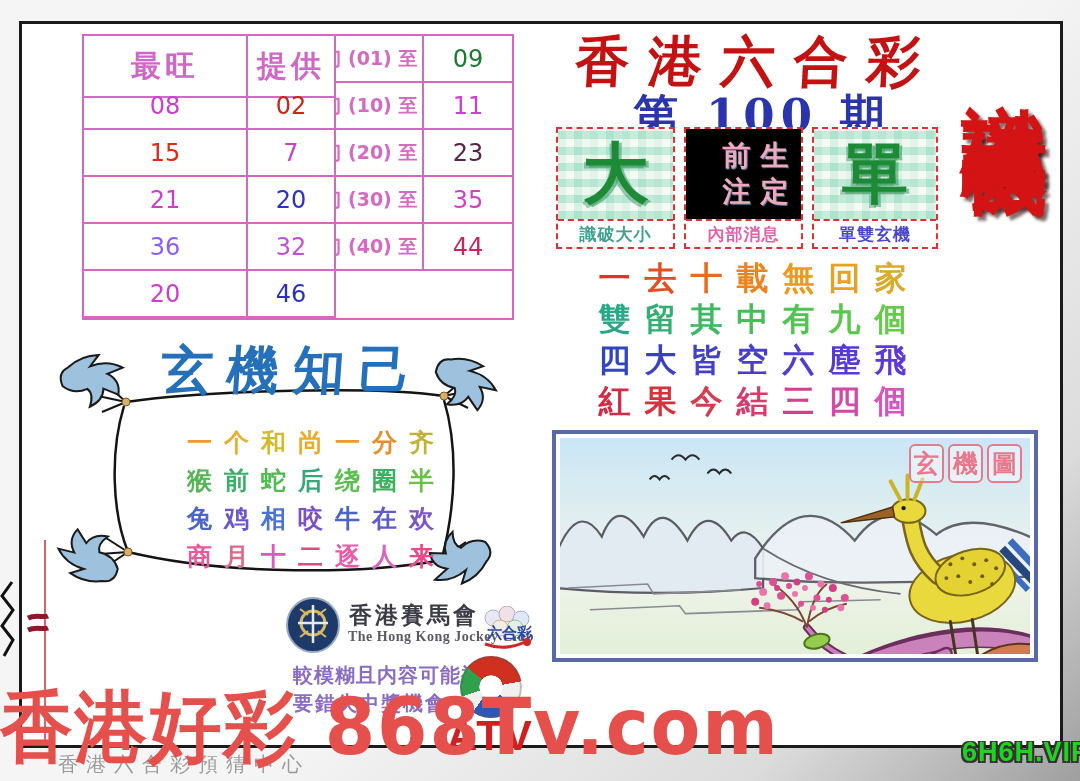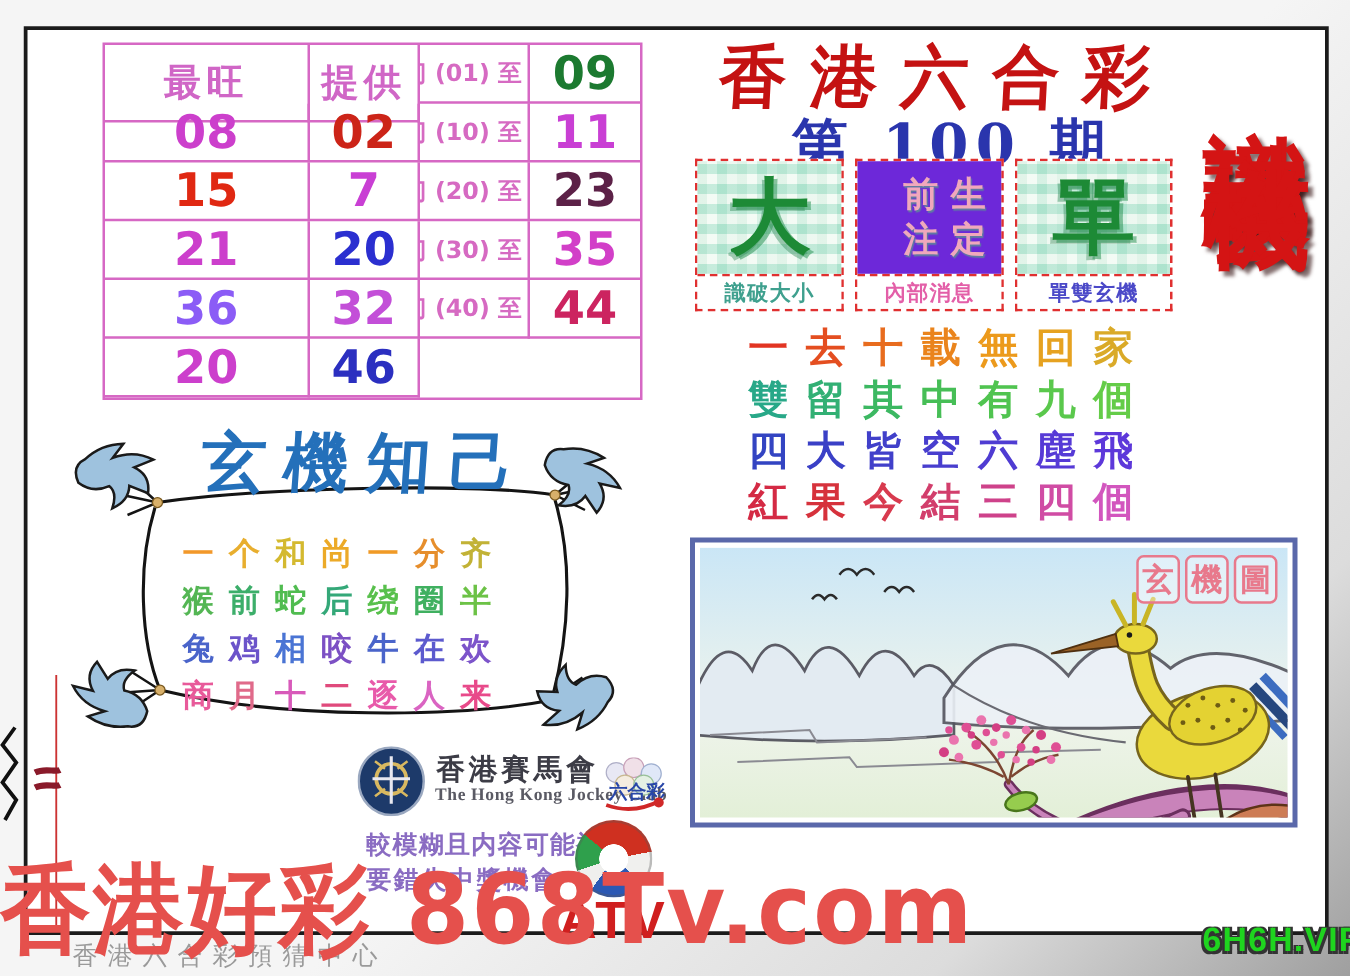--- a/index.html
+++ b/index.html
@@ -21,32 +21,32 @@
   }
   .stats-table .cell{
     border-right:2px solid #d668c4;border-bottom:2px solid #d668c4;
     display:flex;align-items:center;justify-content:center;overflow:hidden;white-space:nowrap;
   }
   .stats-table .cell:nth-child(4n){border-right:none;}
   .stats-table .hdr{height:60px;grid-row:auto;color:#d066c6;font-size:30px;font-weight:bold;
     font-family:"DejaVu Serif",serif;letter-spacing:4px;}
   .stats-table .hrow{height:60px;}
   .stats-table .rlabel{color:#d66ac2;font-size:19px;font-weight:bold;letter-spacing:0;}
-  .stats-table .num{font-size:37px;font-weight:bold;font-family:"DejaVu Sans",sans-serif;}
+  .stats-table .num{font-size:24px;font-weight:normal;font-family:"DejaVu Sans",sans-serif;}
   
   .banner-title{
     left:128px;top:336px;width:330px;text-align:center;z-index:3;
     font-family:"DejaVu Serif",serif;font-weight:bold;font-size:52px;color:#2470ba;
     letter-spacing:14px;transform:skewX(-4deg);
   }
   .banner-svg{left:48px;top:352px;z-index:2;}
   .banner-verse{
-    left:140px;top:424px;width:300px;z-index:3;text-align:left;
+    left:140px;top:424px;width:300px;z-index:3;text-align:right;
     font-size:25px;font-weight:bold;line-height:38px;letter-spacing:0;
-    font-family:Liberation Sans, sans-serif;
+    font-family:Liberation Serif, serif;
   }
   .banner-verse div span{padding:0 6px;}
   
   .hkjc-logo{left:286px;top:597px;z-index:3;}
   .hkjc-cn{left:349px;top:600px;z-index:3;font-size:23px;font-weight:bold;color:#3c3c46;letter-spacing:3px;}
   .hkjc-en{left:348px;top:629px;z-index:3;font-size:14px;font-weight:bold;color:#5a5a64;
     font-family:"Liberation Serif",serif;letter-spacing:0.5px;}
   .marksix-logo{left:477px;top:606px;z-index:3;}
   .disc1{left:293px;top:662px;z-index:3;font-size:20px;font-weight:bold;color:#8a6cc2;letter-spacing:1px;}
   .disc2{left:293px;top:690px;z-index:3;font-size:20px;font-weight:bold;color:#8a6cc2;letter-spacing:2px;}
@@ -74,21 +74,21 @@
   .pbox .img{flex:1;position:relative;overflow:hidden;display:flex;align-items:center;justify-content:center;}
   .mosaic{
     background-image:
       repeating-linear-gradient(0deg, rgba(120,210,180,.35) 0 8px, rgba(255,255,255,.25) 8px 16px),
       repeating-linear-gradient(90deg, #d8f0e2 0 8px, #f0faf2 8px 16px, #c9ecdb 16px 24px, #e8f6ec 24px 32px);
   }
   .mosaic .glyph{
     font-family:"DejaVu Sans Mono",monospace;font-size:66px;font-weight:bold;color:#1d8a36;
     text-shadow:3px 2px 0 rgba(50,150,90,.55), -2px 3px 0 rgba(40,130,80,.4);
   }
-  .bluebox{background:#6d28d9;padding-left:34px;}
+  .bluebox{background:#000000;padding-left:34px;}
   .bluebox .tline{font-size:28px;font-weight:bold;color:#f0a8bc;letter-spacing:10px;line-height:36px;
     font-family:"DejaVu Serif",serif;text-shadow:1px 1px 1px #5f7f9f;text-align:center;}
   .pbox .cap{
     height:26px;border-top:2px dashed #e03030;display:flex;align-items:center;justify-content:center;
     font-size:17px;font-weight:bold;letter-spacing:1px;background:#fff;
   }
   .right-verse{
     left:560px;top:258px;width:385px;z-index:3;text-align:center;
     font-size:32px;font-weight:bold;line-height:41px;font-family:"DejaVu Serif",serif;
   }

